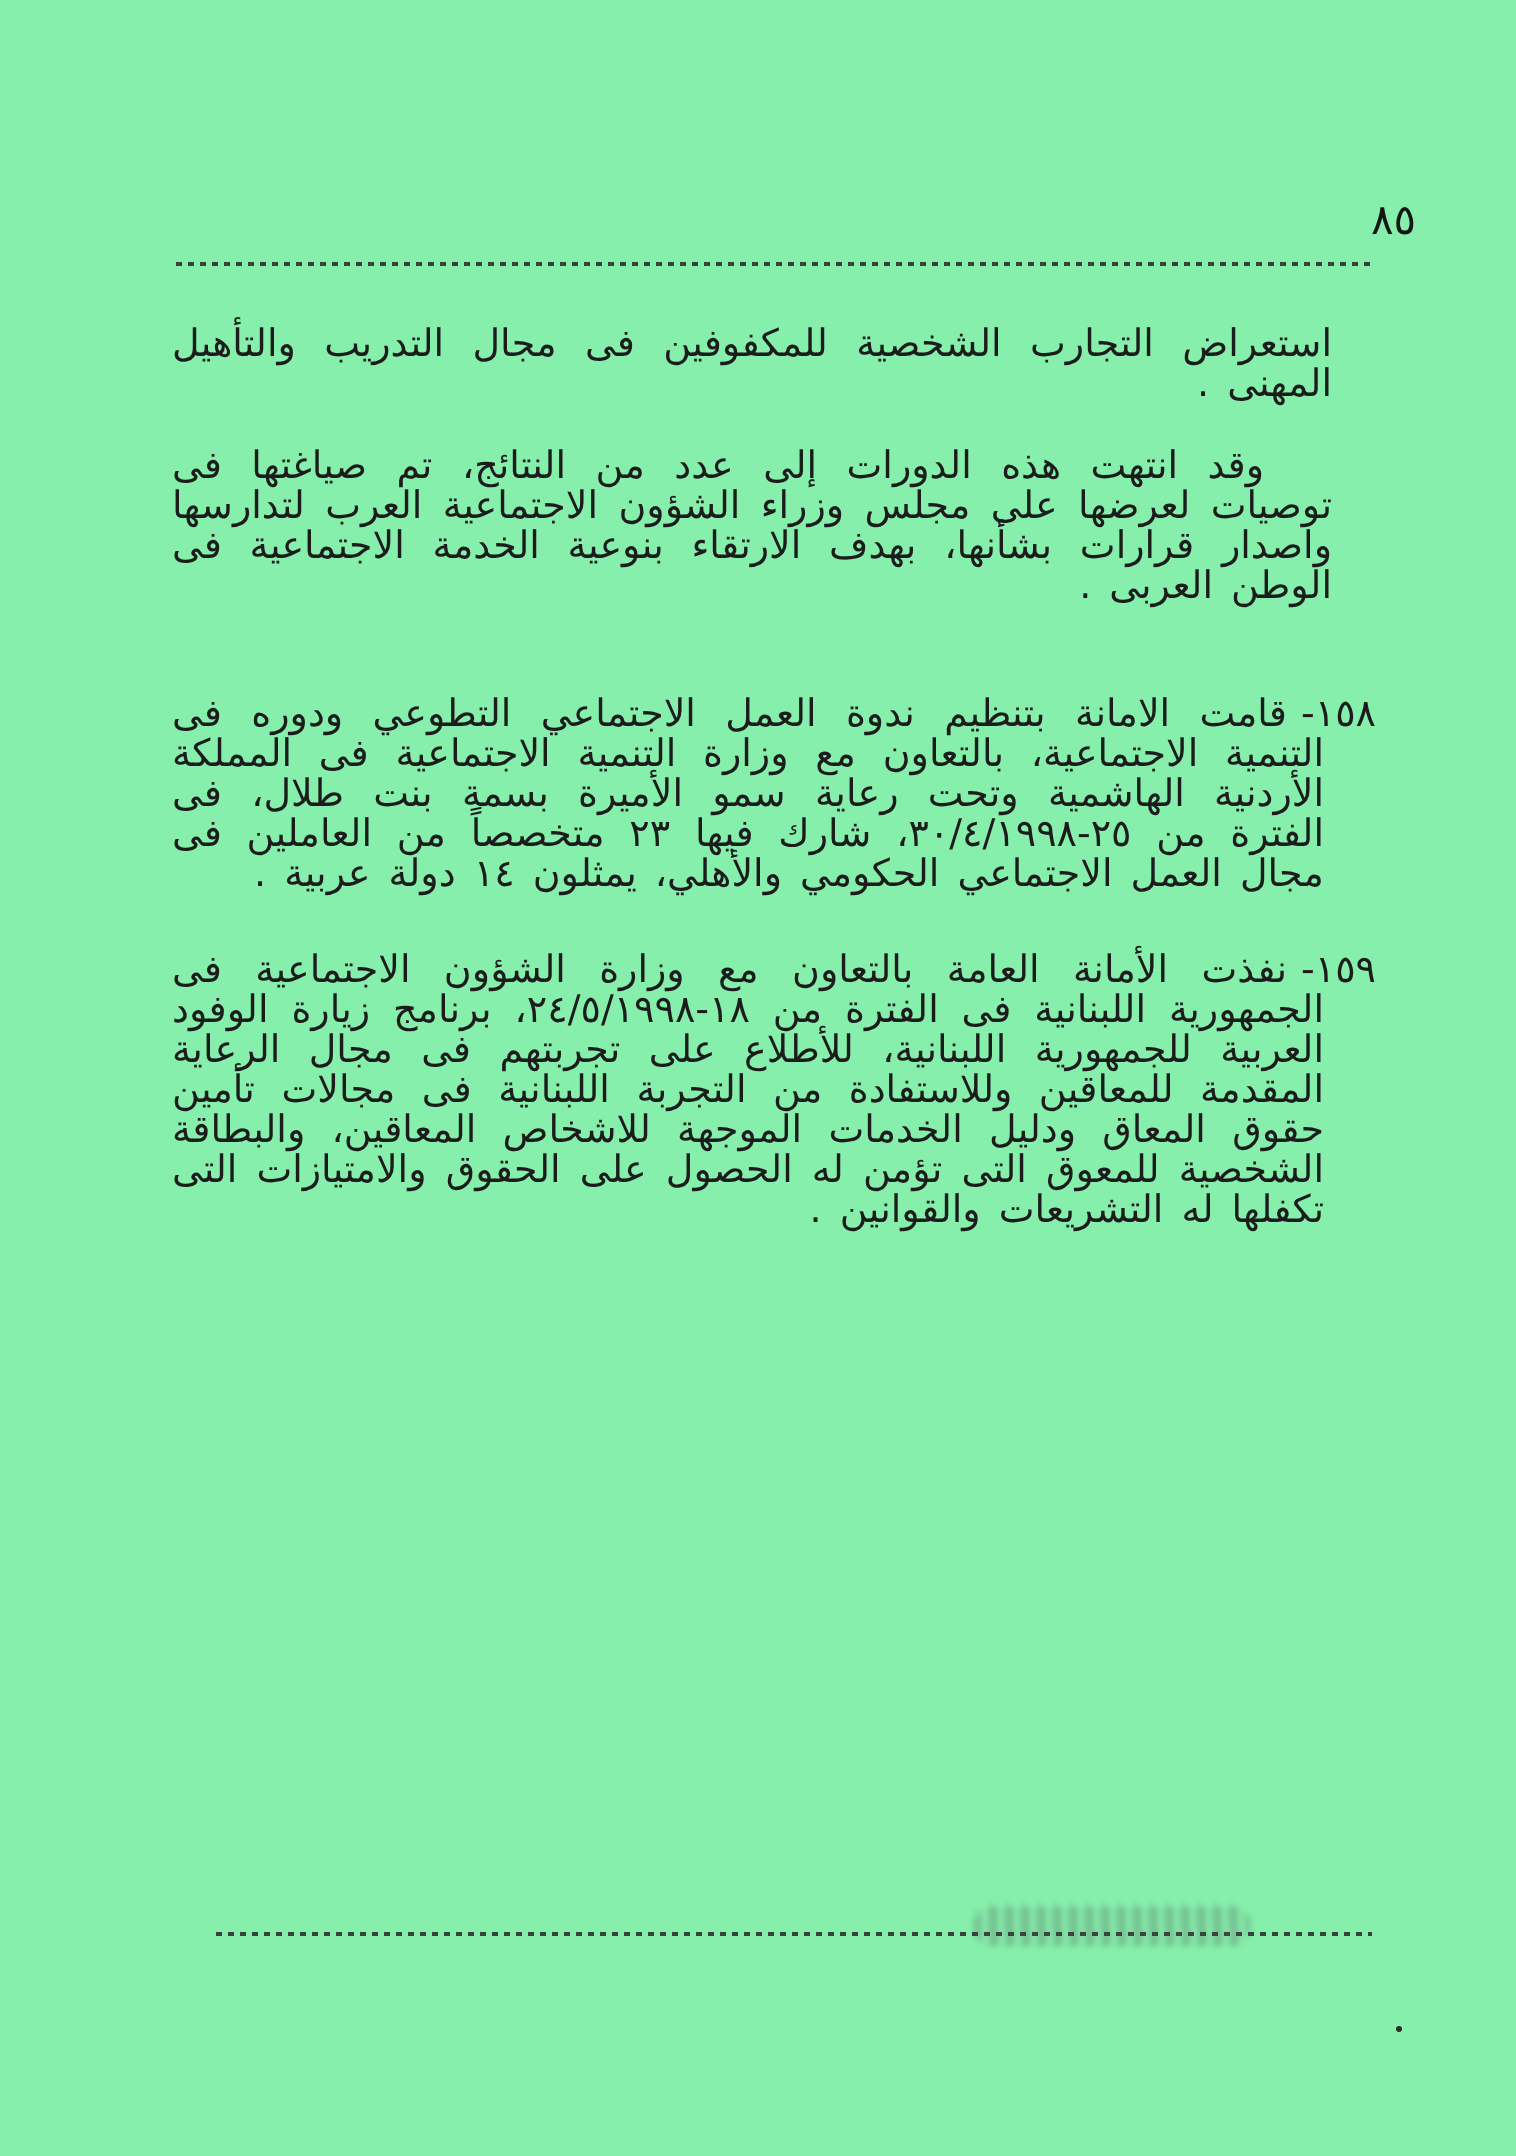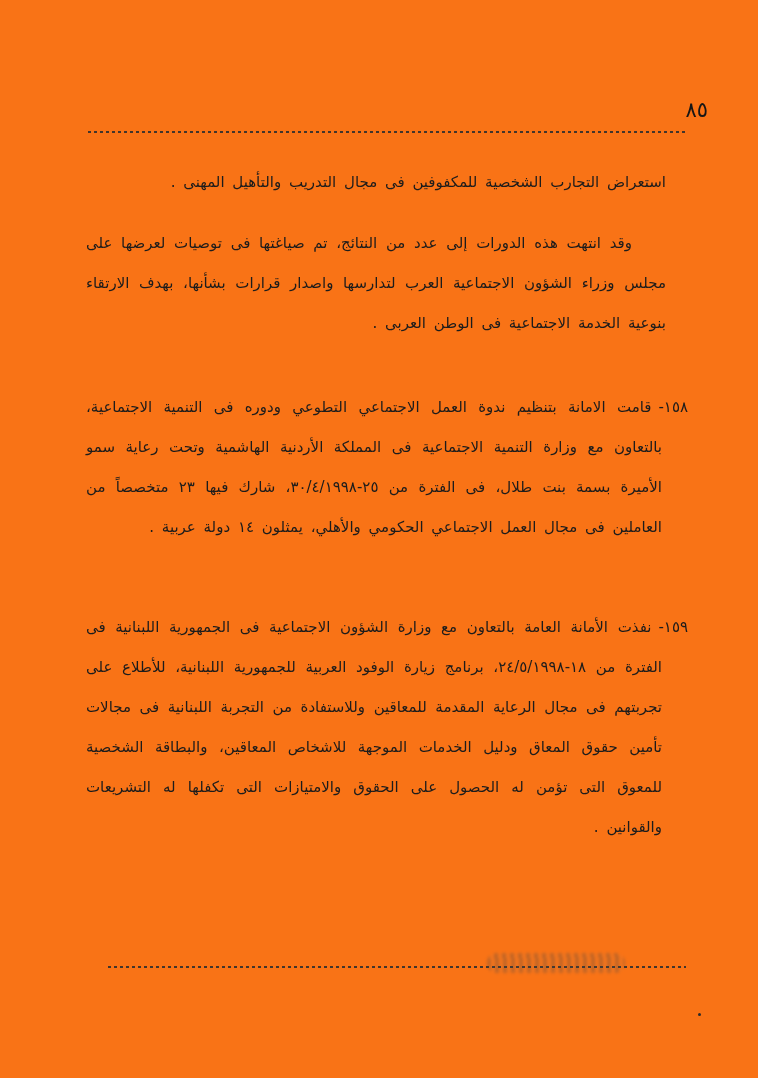--- a/index.html
+++ b/index.html
@@ -2,21 +2,21 @@
 <html lang="ar" dir="rtl"><head>
 <meta charset="utf-8">
 <style>
   * { box-sizing: border-box; }
   html, body { margin: 0; padding: 0; background: #ffffff; }
 
   .page {
     position: relative;
     width: 758px;
     height: 1078px;
-    background: #f97316;
+    background: #86efac;
     font-family: "DejaVu Sans", sans-serif;
     color: #1c1c1c;
     direction: rtl;
     overflow: hidden;
   }
 
   .page-number {
     position: absolute;
     top: 98px;
     right: 50px;
@@ -32,31 +32,31 @@
     opacity: 0.9;
   }
   .rule-top    { top: 131px; left: 88px;  right: 70px; }
   .rule-bottom { top: 966px; left: 108px; right: 72px; }
 
   .text-block {
     position: absolute;
     top: 162px;
     right: 70px;
     left: 86px;
-    font-size: 15px;
-    line-height: 40px;
+    font-size: 19px;
+    line-height: 20px;
     text-align: justify;
     text-justify: inter-word;
     word-spacing: 3px;
   }
 
   .para { margin: 0 22px 0 0; }
   .para.p2   { margin-top: 32px; }
   .para.p158 { margin-top: 44px; }
-  .para.p159 { margin-top: 60px; }
+  .para.p159 { margin-top: 28px; }
 
   .para.indented { text-indent: 34px; margin-top: 21px; }
 
   .para.numbered {
     margin-right: 0;
     padding-right: 26px;
     text-indent: -26px;
   }
   .para-number { margin-left: 7px; white-space: nowrap; }
 

